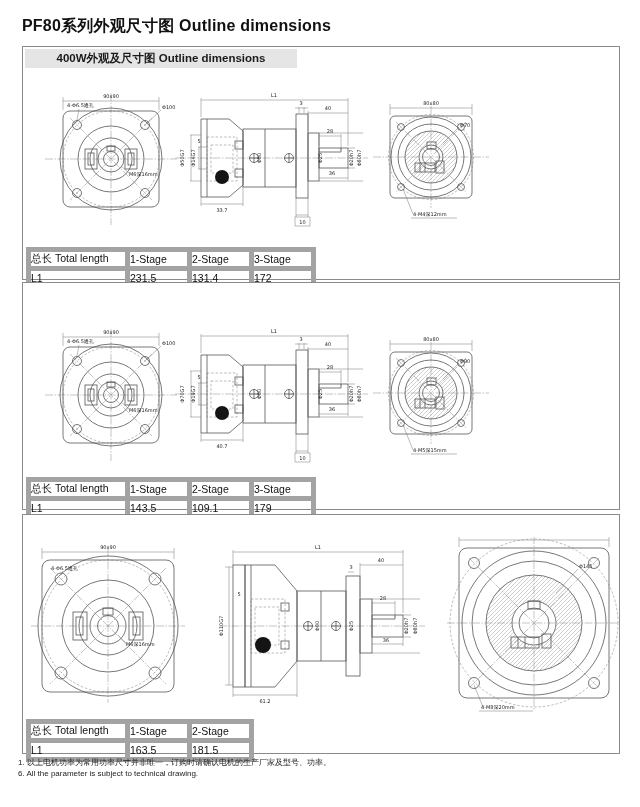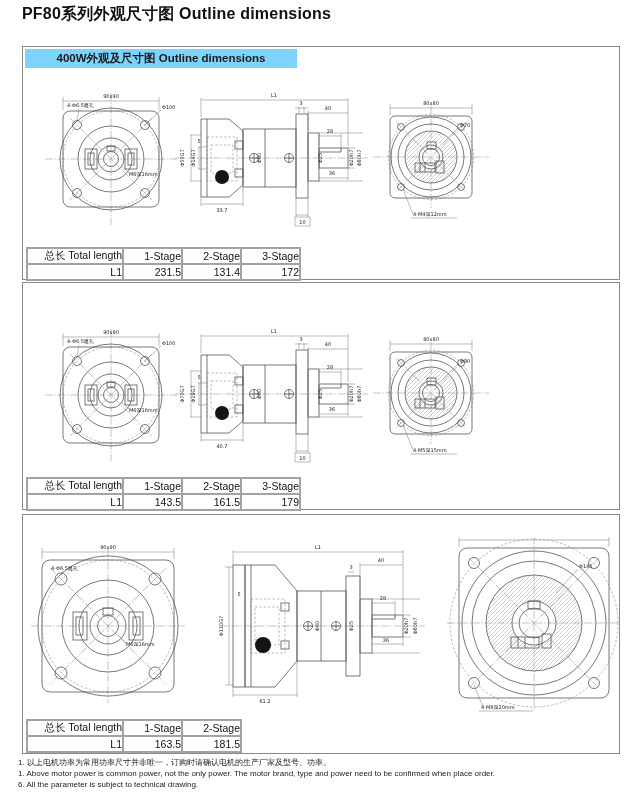--- a/index.html
+++ b/index.html
@@ -1,32 +1,32 @@
 <!DOCTYPE html>
 <html><head>
 <meta charset="utf-8">
 <style>
   html,body{margin:0;padding:0;background:#fff;}
   .page{position:relative;width:640px;height:807px;background:#fff;overflow:hidden;
         font-family:"Liberation Sans","DejaVu Sans",sans-serif;color:#111;}
-  .title{position:absolute;left:22px;top:4px;font-size:16px;font-weight:bold;letter-spacing:.2px;}
+  .title{position:absolute;left:22px;top:16px;font-size:16px;font-weight:bold;letter-spacing:.2px;}
   .section{position:absolute;left:22px;width:596px;border:1px solid #8a8a8a;background:#fff;}
-  .sec-header{position:absolute;left:2px;top:2px;width:272px;height:19px;background:#7dd3fc;
+  .sec-header{position:absolute;left:2px;top:2px;width:272px;height:19px;background:#e5e5e5;
               font-size:11.5px;font-weight:600;text-align:center;line-height:19px;color:#1a1a1a;}
   .dwg{position:absolute;left:0;top:0;}
   .dwg rect,.dwg circle,.dwg line,.dwg path,.dwg polygon,.dwg polyline{fill:none;stroke:#555;stroke-width:0.8;}
   .dwg .dim{stroke:#777;stroke-width:0.5;}
   .dwg .cl{stroke:#888;stroke-width:0.5;stroke-dasharray:8 1.5 1.5 1.5;}
   .dwg .dash{stroke:#777;stroke-width:0.5;stroke-dasharray:2.5 1.8;}
   .dwg .blk{fill:#141414;stroke:none;}
   .dwg .wht{fill:#fff;stroke:#555;}
   .dwg text{fill:#222;stroke:none;font-size:5px;font-family:"DejaVu Sans",sans-serif;}
   .dwg text.mid{text-anchor:middle;}
   .dims-table{position:absolute;border-collapse:collapse;font-size:10.5px;}
-  .dims-table td{border:2px solid #a3a3a3;text-align:right;height:14px;padding:0;}
+  .dims-table td{border:5px solid #a3a3a3;text-align:left;height:14px;padding:0;}
   .dims-table .c0{width:94px;}
   .dims-table .c{width:57px;}
   .notes{position:absolute;left:18px;top:757px;font-size:8px;line-height:11px;color:#222;}
 </style>
 </head>
 <body>
 
 <div class="page">
 
   <div class="title">PF80系列外观尺寸图 Outline dimensions</div>
@@ -336,21 +336,21 @@
       <tbody>
           <tr>
         <td class="c0">总长 Total length</td>
         <td class="c">1-Stage</td>
         <td class="c">2-Stage</td>
         <td class="c">3-Stage</td>
       </tr>
       <tr>
         <td>L1</td>
         <td>143.5</td>
-        <td>161.5</td>
+        <td>109.1</td>
         <td>179</td>
       </tr>
     </tbody>
       </table>
   </div>
 
   <div class="section" style="top:514px;height:238px;">
     <svg class="dwg" style="top:22px;" width="596" height="182" viewBox="0 22 596 182">
       <defs>
           <pattern id="h3" patternUnits="userSpaceOnUse" width="4" height="4">
@@ -490,17 +490,16 @@
         <td>L1</td>
         <td>163.5</td>
         <td>181.5</td>
       </tr>
     </tbody>
       </table>
   </div>
 
   <div class="notes">
     <div>1. 以上电机功率为常用功率尺寸并非唯一，订购时请确认电机的生产厂家及型号、功率。</div>
-    <div>1. Above motor power is common power, not the only power. The motor brand, type and power need to be confirmed when place order.</div>
     <div>6. All the parameter is subject to technical drawing.</div>
   </div>
 
 </div>
 
 </body></html>

